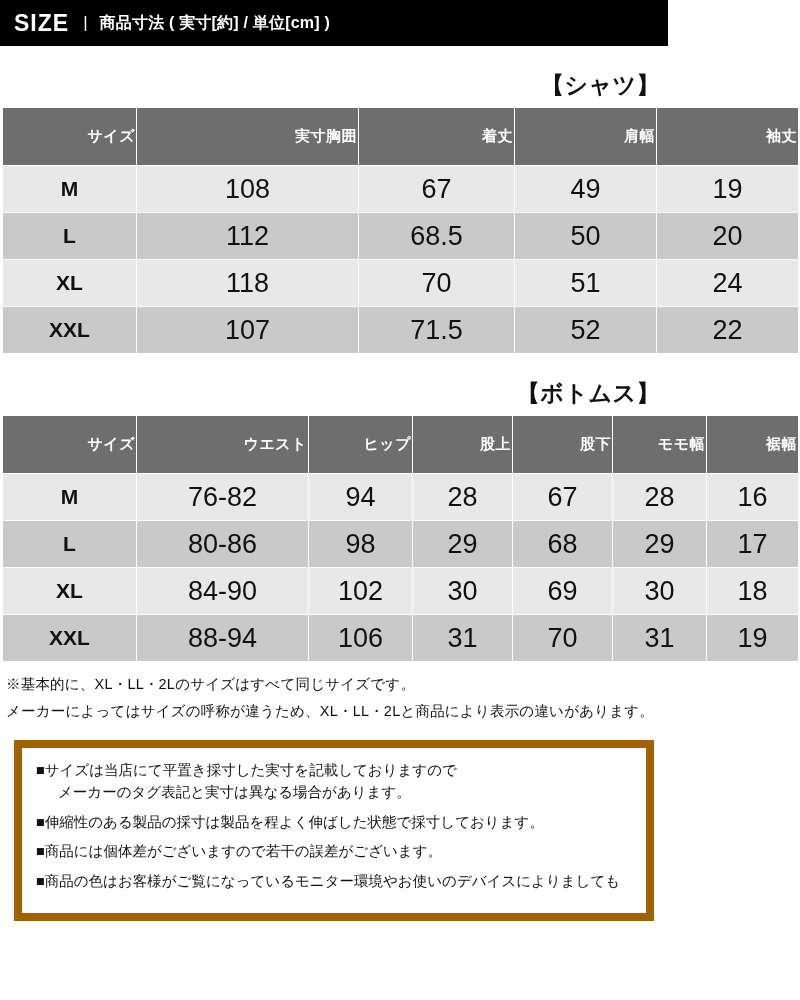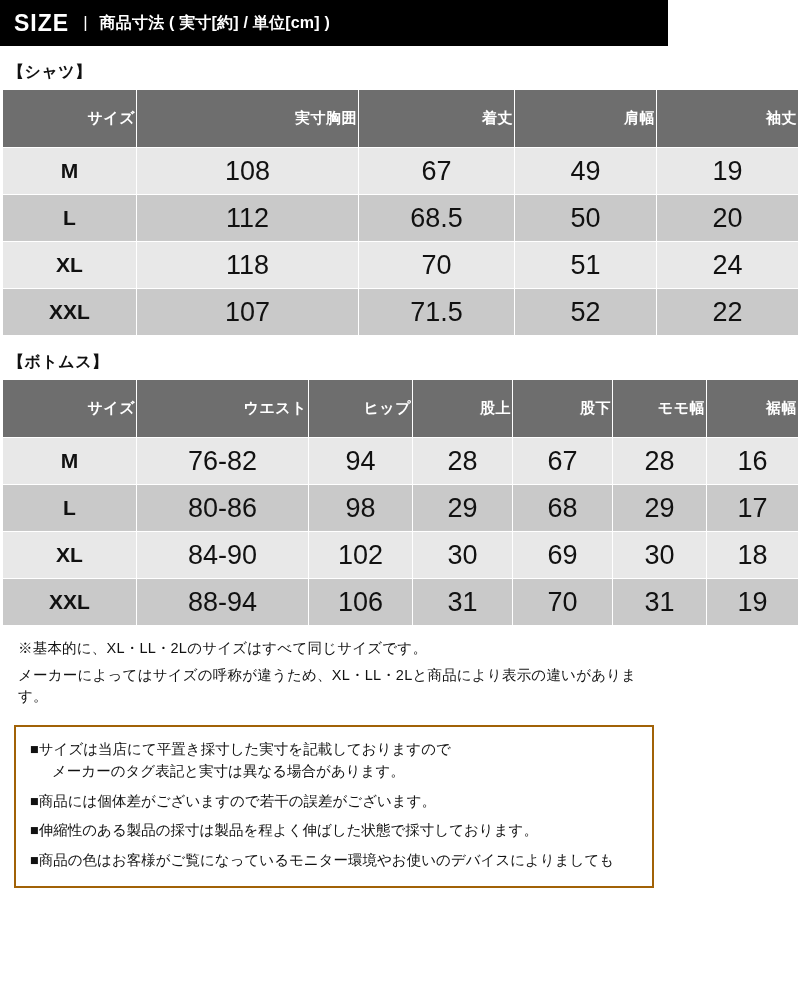--- a/index.html
+++ b/index.html
@@ -42,24 +42,25 @@
     font-weight: normal;
   }
   .header-sub {
     font-size: 16px;
     font-weight: bold;
     letter-spacing: 0.2px;
   }
 
   
   .section-title {
-    font-size: 16px;
-    font-weight: bold;
-    padding: 16px 8px 6px 8px;
+    font-size: 23px;
+    font-weight: bold;
+    padding: 24px 8px 6px 8px;
     letter-spacing: 0.5px;
+    text-align: right;
   }
 
   
   table {
     border-collapse: collapse;
     width: 796px;
     margin-left: 2px;
     table-layout: fixed;
   }
   table th, table td {
@@ -83,34 +84,34 @@
   }
   tbody td.sizecell {
     font-weight: bold;
     font-size: 21px;
   }
   tbody tr.row-even td { background: #e8e8e8; }
   tbody tr.row-odd  td { background: #c9c9c9; }
 
   
   .notes {
-    padding: 12px 10px 4px 18px;
+    padding: 12px 10px 4px 6px;
   }
   .notes p {
     margin: 0 0 6px 0;
     font-size: 14.5px;
     line-height: 1.45;
     letter-spacing: 0.2px;
   }
 
   
   .box {
-    border: 2px solid #a16207;
+    border: 8px solid #a16207;
     margin: 8px 14px 0 14px;
-    padding: 12px 12px 14px 14px;
+    padding: 12px 12px 20px 14px;
   }
   .box p {
     margin: 0 0 8px 0;
     font-size: 14.5px;
     line-height: 1.5;
   }
   .box p:last-child { margin-bottom: 0; }
   .box .indent {
     display: block;
     padding-left: 22px;
@@ -244,20 +245,20 @@
   <div class="notes">
     <p>※基本的に、XL・LL・2Lのサイズはすべて同じサイズです。</p>
     <p>メーカーによってはサイズの呼称が違うため、XL・LL・2Lと商品により表示の違いがあります。</p>
   </div>
 
   <div class="box">
     <p>
       <span>■サイズは当店にて平置き採寸した実寸を記載しておりますので</span>
       <span class="indent">メーカーのタグ表記と実寸は異なる場合があります。</span>
     </p>
+    <p>■伸縮性のある製品の採寸は製品を程よく伸ばした状態で採寸しております。</p>
     <p>■商品には個体差がございますので若干の誤差がございます。</p>
-    <p>■伸縮性のある製品の採寸は製品を程よく伸ばした状態で採寸しております。</p>
     <p>
       <span>■商品の色はお客様がご覧になっているモニター環境やお使いのデバイスによりましても</span>
     </p>
   </div>
 
 </div>
 
 </body></html>

